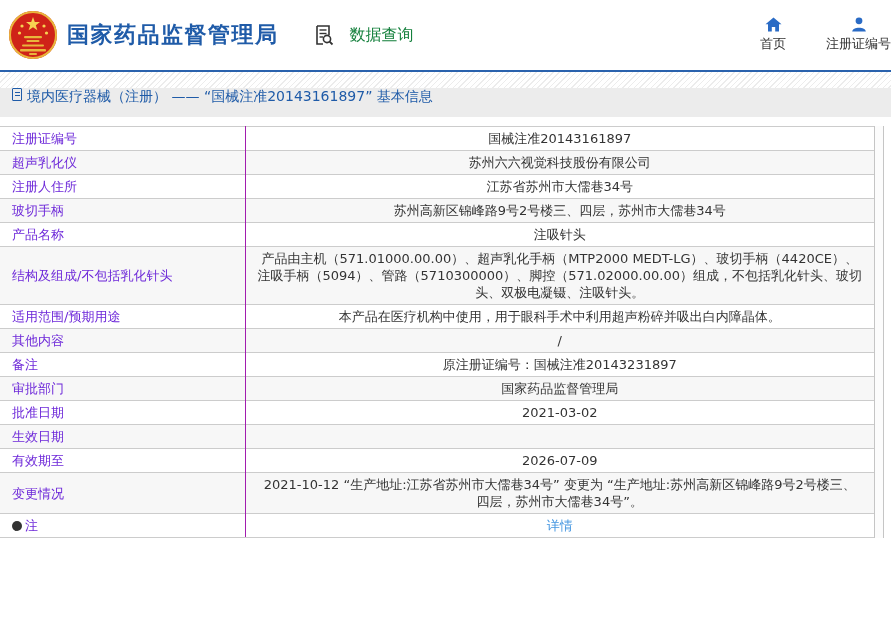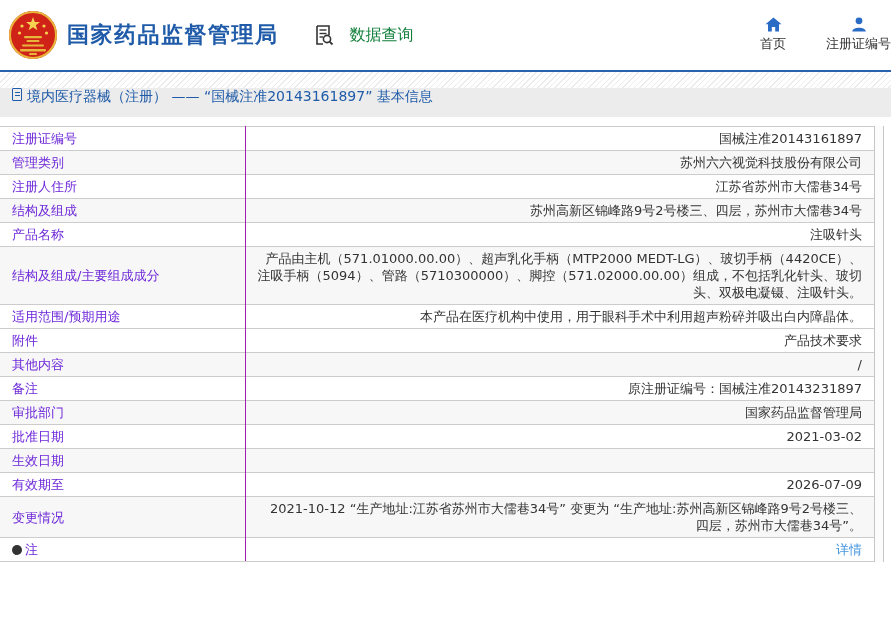--- a/index.html
+++ b/index.html
@@ -39,21 +39,21 @@
     content:''; position:absolute; left:2px; top:3px; width:5px; height:1px;
     background:#1f5ba8; box-shadow:0 3px 0 #1f5ba8;
   }
 
   
   .table-wrap { display:flex; margin-top:9px; align-items:stretch; }
   table { border-collapse:collapse; width:874px; table-layout:fixed; font-size:13px; }
   td { border-top:1px solid #ccc; padding:3px 12px; line-height:17px; vertical-align:middle; }
   tr:last-child td { border-bottom:1px solid #ccc; }
   td.label { width:245px; text-align:left; color:#6d28d9; border-right:1px solid #a21caf; }
-  td.value { color:#333; text-align:right; word-break:break-all; }
+  td.value { color:#333; text-align:center; word-break:break-all; }
   tr.even { background:#f7f7f7; }
   tr.odd { background:#fff; }
   .link { color:#4596e0; cursor:pointer; }
   .balloon-icon {
     display:inline-block; width:10px; height:10px; background:#333;
     border-radius:50%; position:relative; margin-right:3px; vertical-align:-1px;
   }
   .balloon-icon::after {
     content:''; position:absolute; left:0; bottom:-3px;
     border:3px solid transparent; border-top-color:#333; transform:rotate(25deg);
@@ -126,46 +126,42 @@
 </div>
 
 <div class="table-wrap">
   <table id="info-table">
     <tbody id="info-tbody">
         <tr class="odd">
           <td class="label">注册证编号</td>
           <td class="value">国械注准20143161897</td>
         </tr>
         <tr class="even">
-          <td class="label">管理类别</td>
+          <td class="label">超声乳化仪</td>
           <td class="value">苏州六六视觉科技股份有限公司</td>
         </tr>
         <tr class="odd">
           <td class="label">注册人住所</td>
           <td class="value">江苏省苏州市大儒巷34号</td>
         </tr>
         <tr class="even">
-          <td class="label">结构及组成</td>
+          <td class="label">玻切手柄</td>
           <td class="value">苏州高新区锦峰路9号2号楼三、四层，苏州市大儒巷34号</td>
         </tr>
         <tr class="odd">
           <td class="label">产品名称</td>
           <td class="value">注吸针头</td>
         </tr>
         <tr class="even">
-          <td class="label">结构及组成/主要组成成分</td>
+          <td class="label">结构及组成/不包括乳化针头</td>
           <td class="value">产品由主机（571.01000.00.00）、超声乳化手柄（MTP2000 MEDT-LG）、玻切手柄（4420CE）、注吸手柄（5094）、管路（5710300000）、脚控（571.02000.00.00）组成，不包括乳化针头、玻切头、双极电凝镊、注吸针头。</td>
         </tr>
         <tr class="odd">
           <td class="label">适用范围/预期用途</td>
           <td class="value">本产品在医疗机构中使用，用于眼科手术中利用超声粉碎并吸出白内障晶体。</td>
-        </tr>
-        <tr class="odd">
-          <td class="label">附件</td>
-          <td class="value">产品技术要求</td>
         </tr>
         <tr class="even">
           <td class="label">其他内容</td>
           <td class="value">/</td>
         </tr>
         <tr class="odd">
           <td class="label">备注</td>
           <td class="value">原注册证编号：国械注准20143231897</td>
         </tr>
         <tr class="even">

